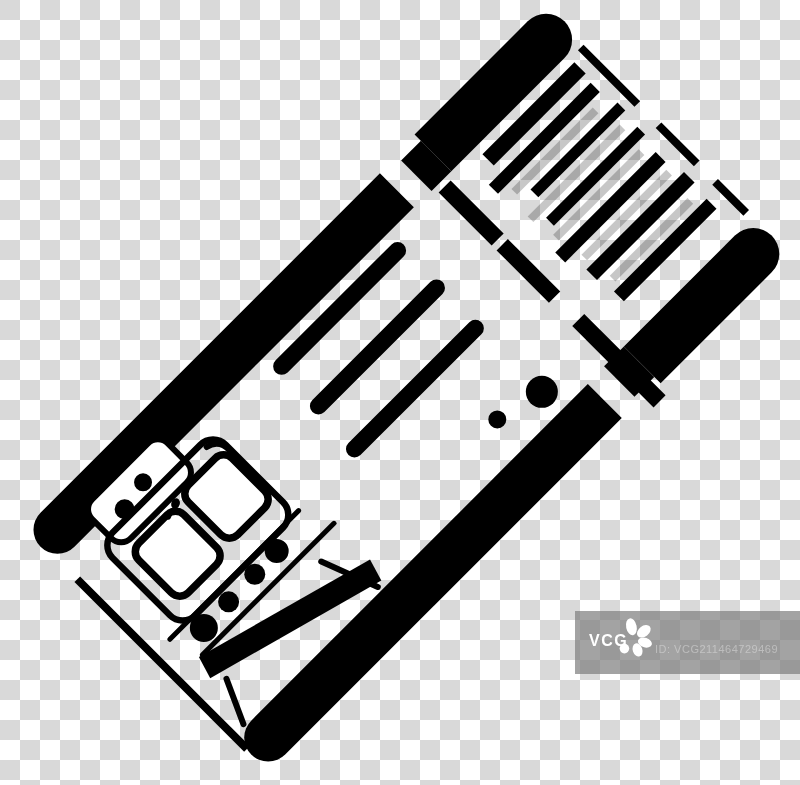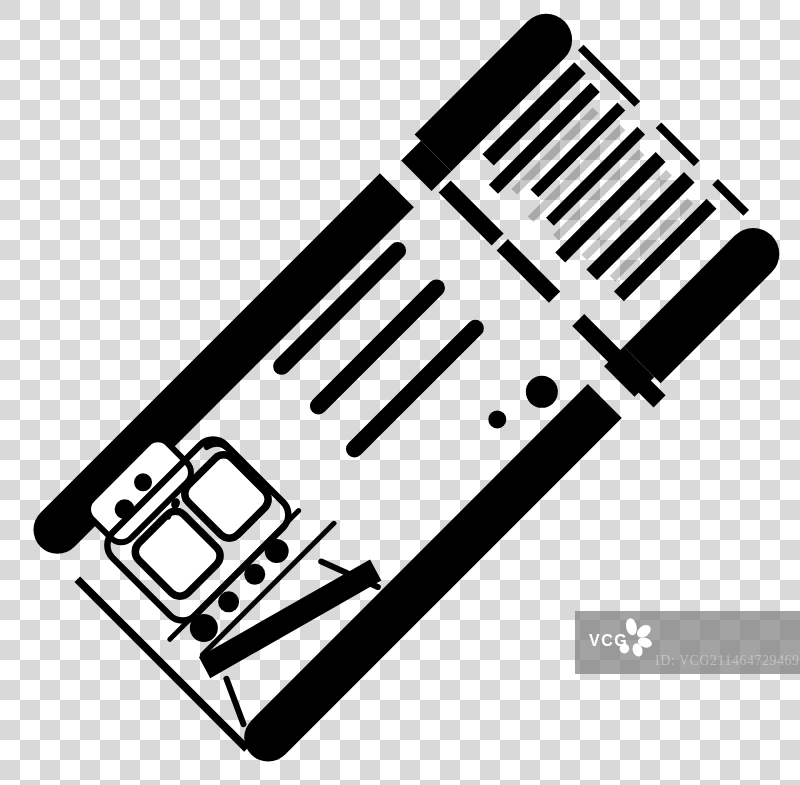--- a/index.html
+++ b/index.html
@@ -32,23 +32,23 @@
     background:var(--wm-bar,rgba(128,128,128,0.72));
     font-family:"Liberation Sans", sans-serif;
   }
   .wm-brand{
     position:absolute;left:14px;top:21px;
     color:var(--wm-brand,#fff);
     font-size:16px;font-weight:bold;letter-spacing:1.5px;
   }
   .wm-flower{position:absolute;left:36px;top:5px;}
   .wm-id{
-    position:absolute;left:80px;top:42px;
+    position:absolute;left:80px;top:32px;
     color:var(--wm-id,rgba(255,255,255,0.35));
-    font-size:14px;letter-spacing:0.5px;white-space:nowrap;font-family:Liberation Serif, serif;
+    font-size:11px;letter-spacing:0.5px;white-space:nowrap;
   }
 </style>
 </head>
 <body>
 
 <div class="stage">
 
   <svg class="icon-svg" width="800" height="785" viewBox="0 0 800 785">
     <g transform="translate(20 529) rotate(-45)" fill="#000000">
 

